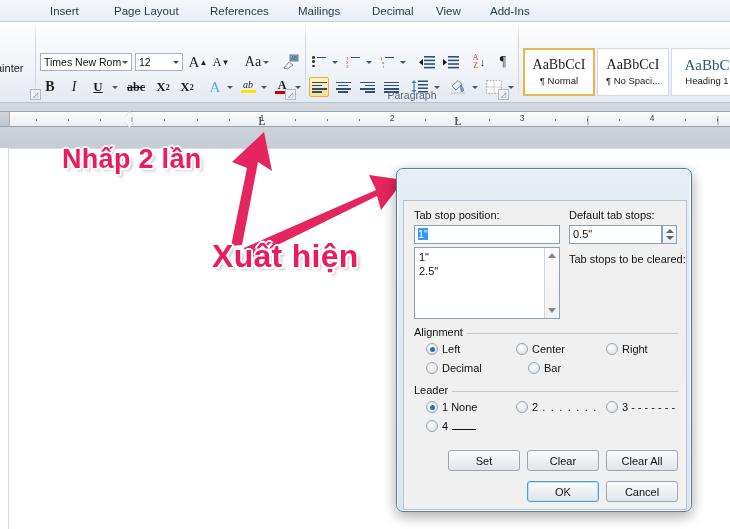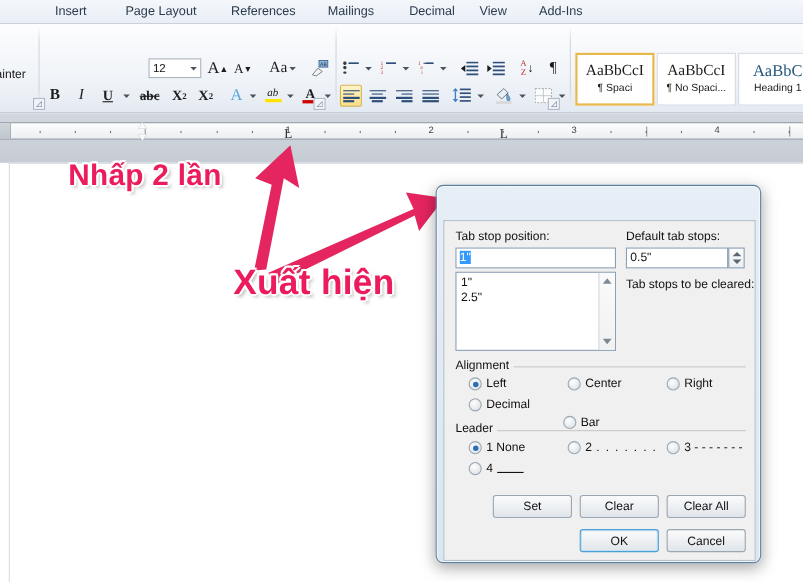--- a/index.html
+++ b/index.html
@@ -220,20 +220,21 @@
   <div class="rtab" style="left:430px">View</div>
   <div class="rtab" style="left:484px">Add-Ins</div>
 </div>
 
 <div id="ribbon-body">
 
   <div class="ctl" style="left:-6px;top:38px;width:58px;height:16px;font-size:11px;justify-content:flex-start;padding-left:2px;">ainter</div>
   <div class="grp-launch" style="left:30px;">◿</div>
   <div class="grp-sep" style="left:35px;"></div>
 
+  <div class="ctl combo" style="left:40px;top:31px;width:92px;height:18px;">Times New Rom</div>
   <div class="ctl combo" style="left:135px;top:31px;width:48px;height:18px;">12</div>
 
   <div class="ibtn" style="left:188px;top:30px;width:20px;height:20px;font-family:'Liberation Serif',serif;font-size:15px;">
       <span>A</span>
       <sup style="font-size:8px">▲</sup>
     </div>
   <div class="ibtn" style="left:211px;top:30px;width:20px;height:20px;font-family:'Liberation Serif',serif;font-size:12px;">
       <span>A</span>
       <sup style="font-size:8px">▼</sup>
     </div>
@@ -428,26 +429,27 @@
     <svg width="16" height="14" viewBox="0 0 16 14">
       <rect x="0.6" y="0.6" width="14.8" height="12.8" fill="#fdfdfd" stroke="#8b949d" stroke-width="0.8" stroke-dasharray="1.6 1.4"></rect>
       <line x1="0.6" y1="7" x2="15.4" y2="7" stroke="#b4bcc4" stroke-width="0.7"></line>
       <line x1="8" y1="0.6" x2="8" y2="13.4" stroke="#b4bcc4" stroke-width="0.7"></line>
     </svg>
   </div>
   <div class="ibtn" style="left:504px;top:55px;width:11px;height:20px;">
       <span class="caret"></span>
     </div>
 
+  <div class="grp-label" style="left:309px;width:206px;">Paragraph</div>
   <div class="grp-launch" style="left:498px;">◿</div>
   <div class="grp-sep" style="left:518px;"></div>
 
   <div class="stylebox sel" style="left:523px;width:72px;">
     <span class="style-prev">AaBbCcI</span>
-    <span class="style-name">¶ Spaci</span>
+    <span class="style-name">¶ Normal</span>
   </div>
   <div class="stylebox" style="left:597px;width:72px;">
     <span class="style-prev">AaBbCcI</span>
     <span class="style-name">¶ No Spaci...</span>
   </div>
   <div class="stylebox" style="left:671px;width:72px;">
     <span class="style-prev h1">AaBbC</span>
     <span class="style-name">Heading 1</span>
   </div>
 </div>
@@ -541,21 +543,21 @@
       <span>Center</span>
     </div>
     <div class="radio-row" style="left:202px;top:142px;">
       <span class="rdot"></span>
       <span>Right</span>
     </div>
     <div class="radio-row" style="left:22px;top:161px;">
       <span class="rdot"></span>
       <span>Decimal</span>
     </div>
-    <div class="radio-row" style="left:108px;top:161px;margin-top:16px;">
+    <div class="radio-row" style="left:124px;top:161px;">
       <span class="rdot"></span>
       <span>Bar</span>
     </div>
 
     <div class="grp-frame" style="left:10px;top:190px;width:264px;"></div>
     <div class="grp-ttl" style="left:10px;top:183px;">Leader</div>
 
     <div class="radio-row" style="left:22px;top:200px;">
       <span class="rdot on"></span>
       <span>1 None</span>

